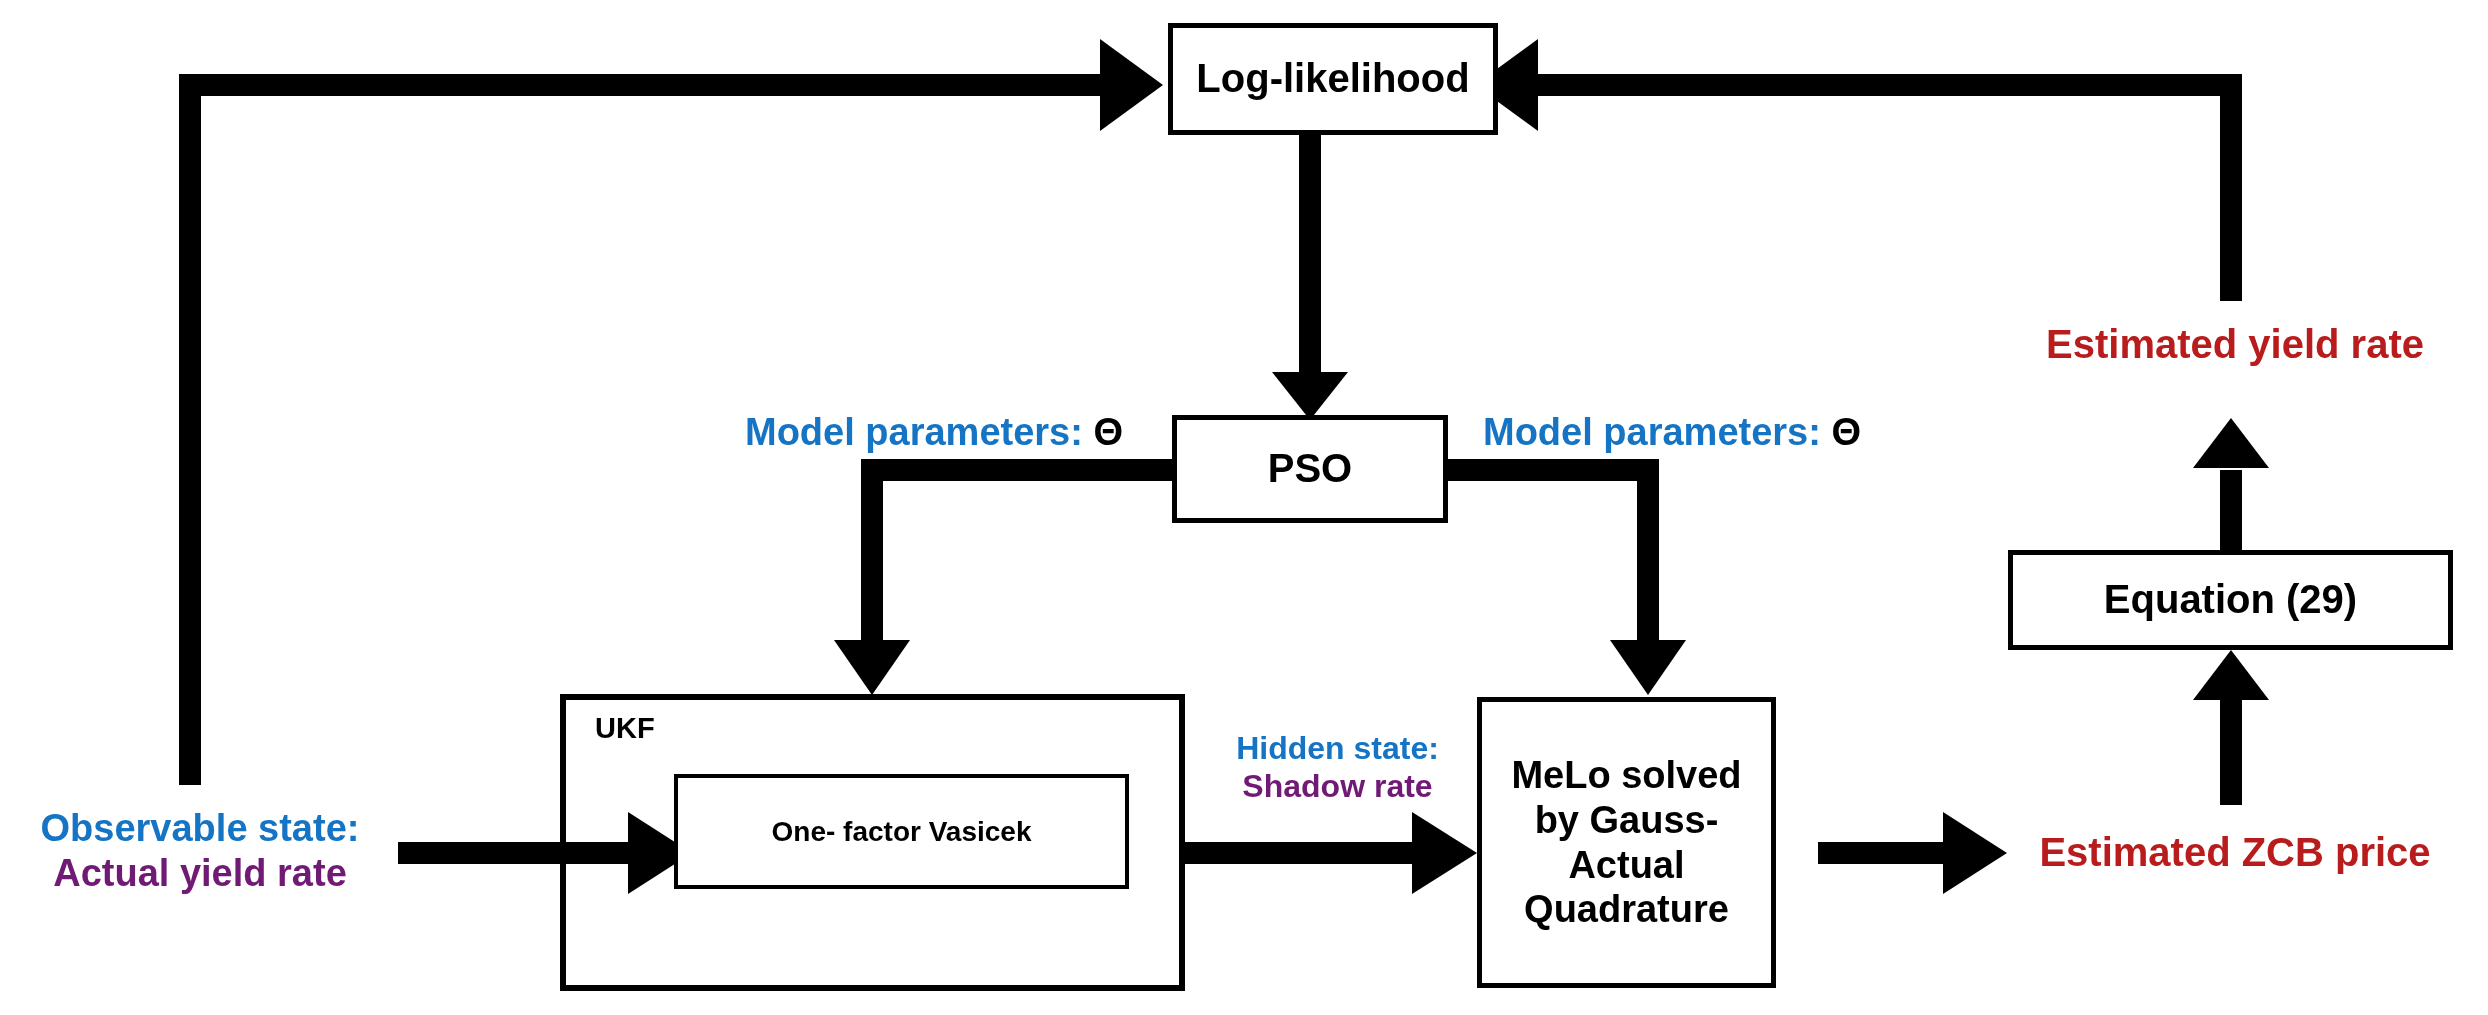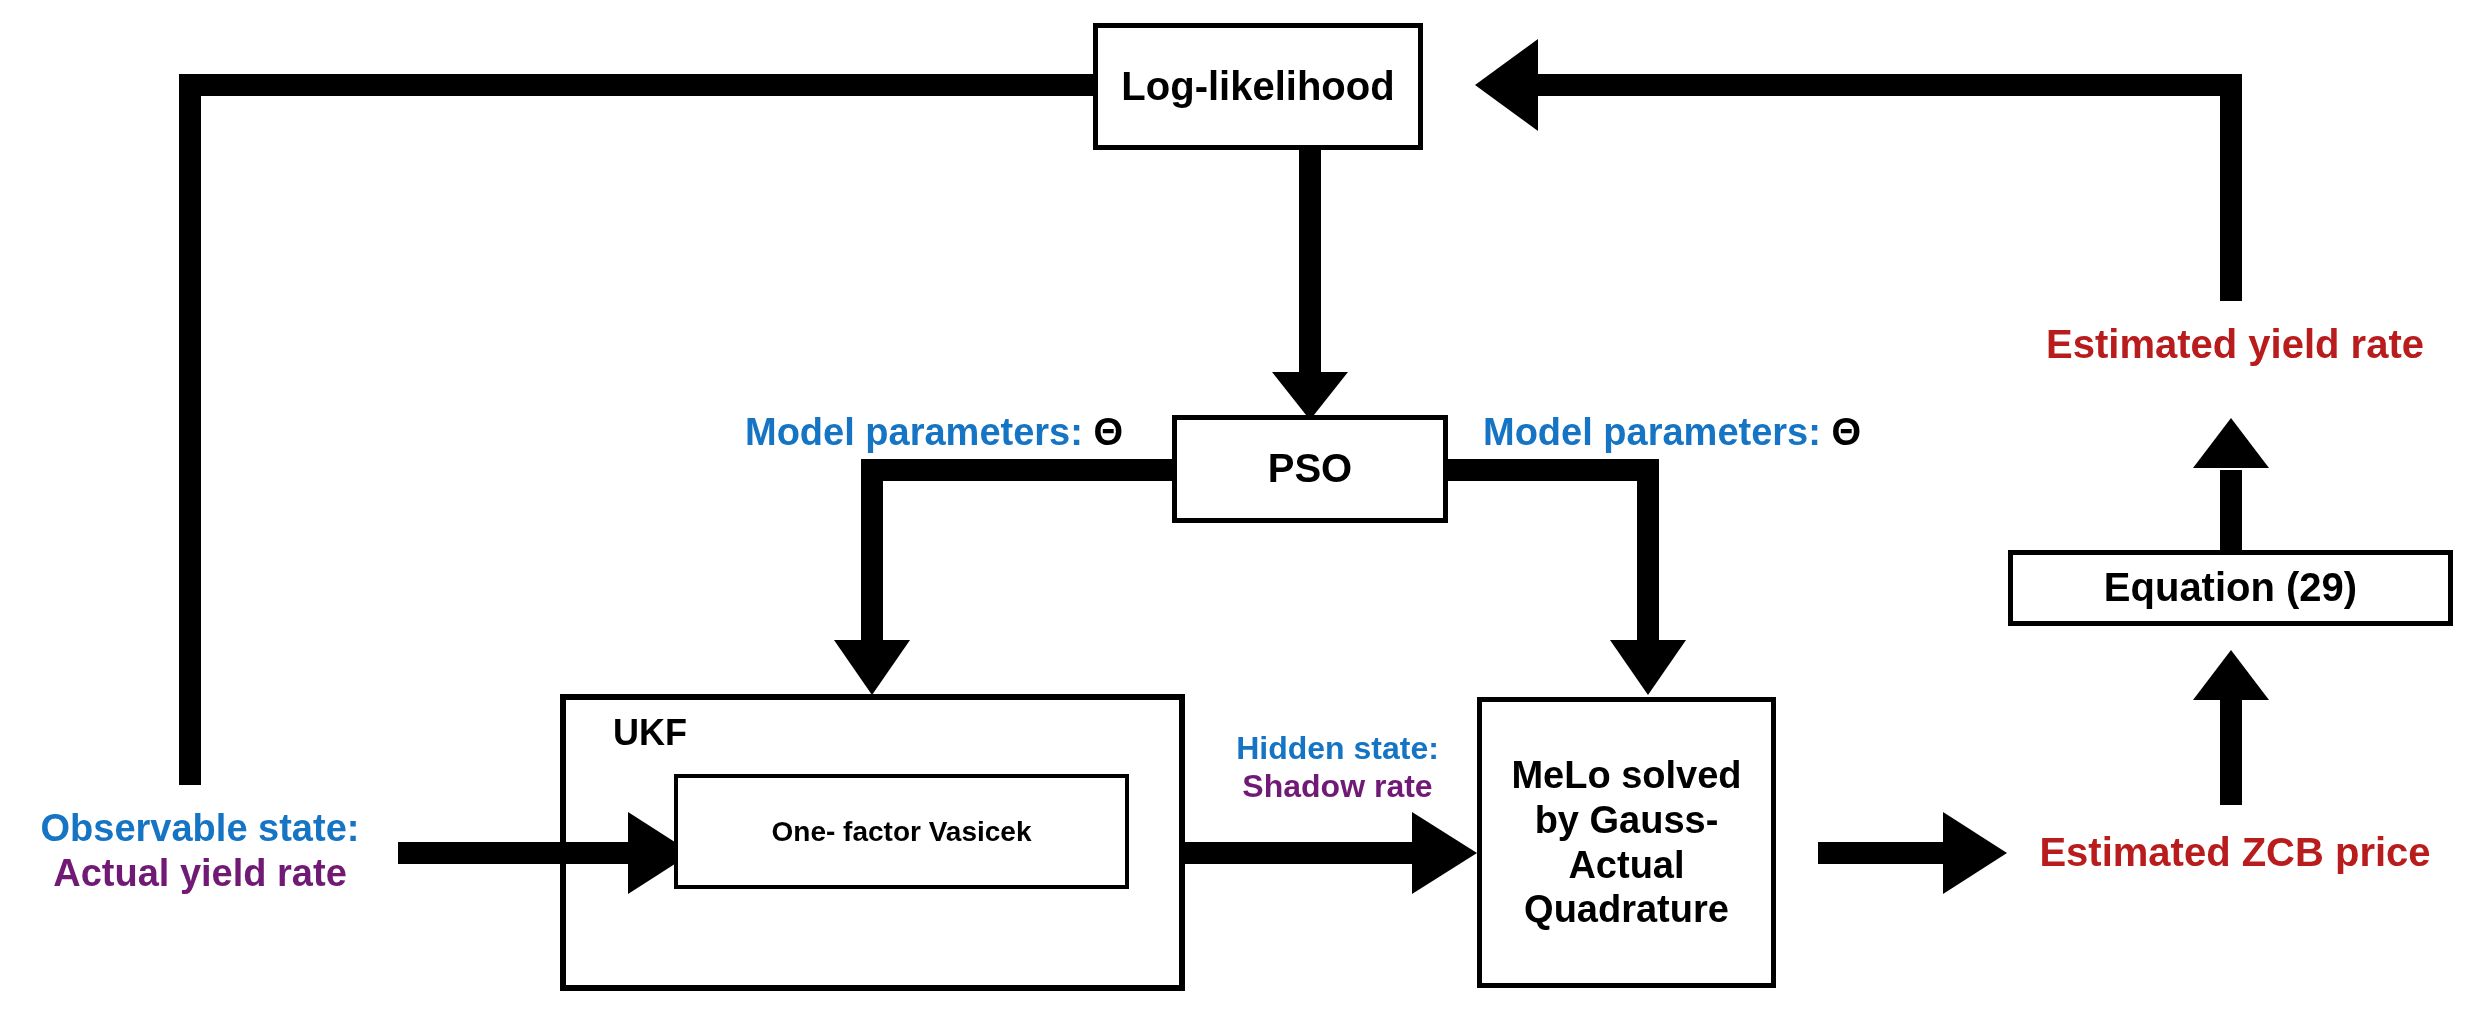--- a/index.html
+++ b/index.html
@@ -116,42 +116,42 @@
     </g>
 
     <g>
       <path d="M 2231 550 L 2231 470" stroke="#000000" stroke-width="22" fill="none"></path>
       <polygon points="2193,468 2269,468 2231,418" fill="#000000"></polygon>
     </g>
 
     <rect x="563" y="697" width="619" height="291" fill="none" stroke="#000000" stroke-width="6"></rect>
   </svg>
 
-  <div class="node-box" style="left:1093px; top:23px; width:330px; height:127px; font-size:40px;">
+  <div class="node-box" style="left:1168px; top:23px; width:330px; height:112px; font-size:40px;">
     <span>Log-likelihood</span>
   </div>
 
   <div class="node-box" style="left:1172px; top:415px; width:276px; height:108px; font-size:40px;">
     <span>PSO</span>
   </div>
 
-  <div class="ukf-tag" style="left:595px; top:712px; font-size:36px;margin-left:18px;">UKF</div>
+  <div class="ukf-tag" style="left:595px; top:712px; font-size:29px;">UKF</div>
 
   <div class="node-box thin" style="left:674px; top:774px; width:455px; height:115px; font-size:28px;">
     <span>One- factor Vasicek</span>
   </div>
 
   <div class="node-box" style="left:1477px; top:697px; width:299px; height:291px; font-size:38px; flex-direction:column;">
     <span>MeLo solved</span>
     <span>by Gauss-</span>
     <span>Actual</span>
     <span>Quadrature</span>
   </div>
 
-  <div class="node-box" style="left:2008px; top:550px; width:445px; height:76px; font-size:40px;">
+  <div class="node-box" style="left:2008px; top:550px; width:445px; height:100px; font-size:40px;">
     <span>Equation (29)</span>
   </div>
 
   <div class="annot" style="left:10px; top:806px; width:380px; font-size:38px;">
     <div class="blue">Observable state:</div>
     <div class="dark">Actual yield rate</div>
   </div>
 
   <div class="annot" style="left:1195px; top:730px; width:285px; font-size:32px;">
     <div class="blue">Hidden state:</div>

